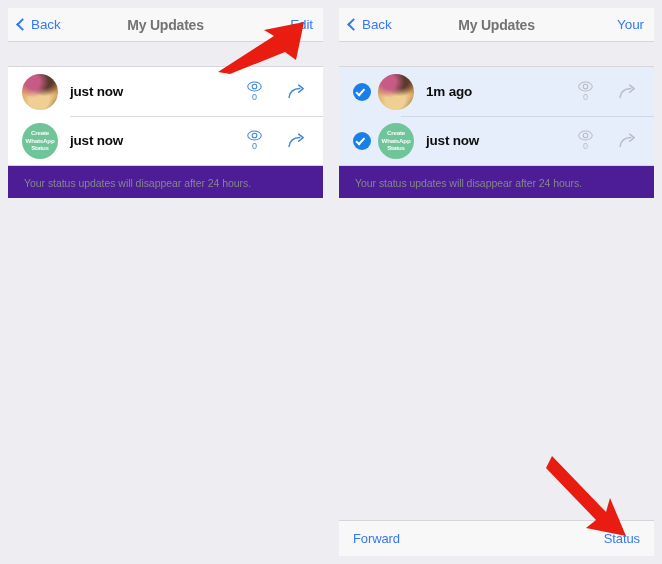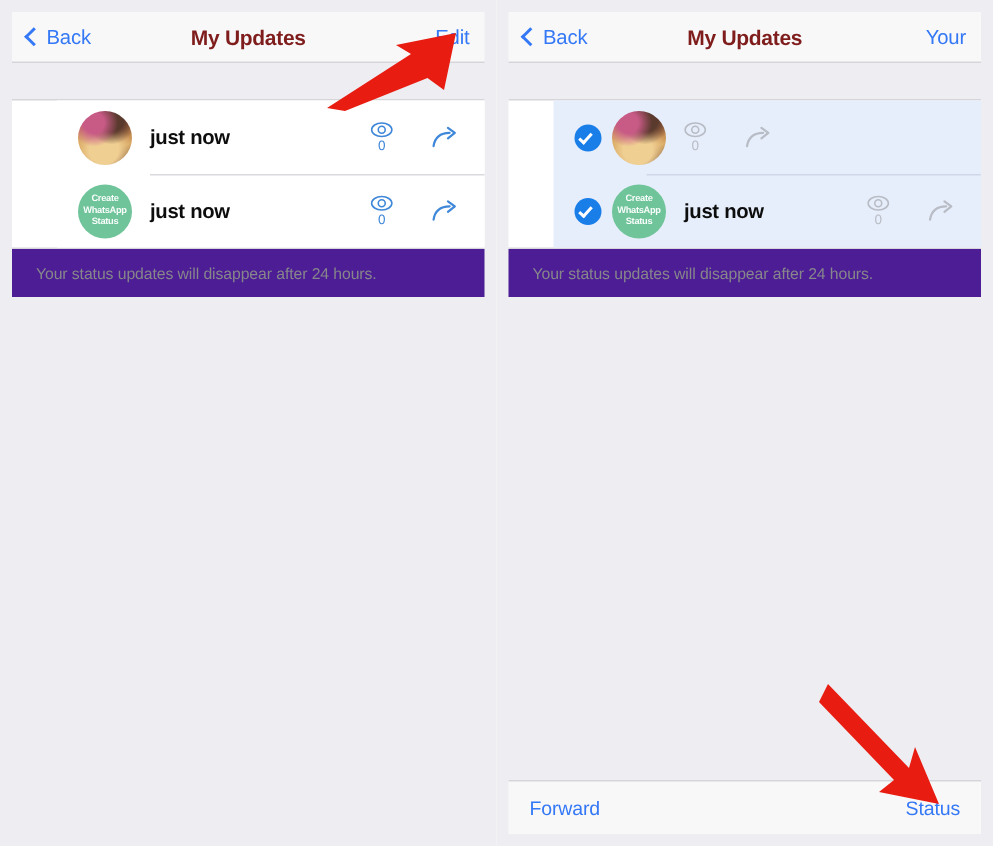--- a/index.html
+++ b/index.html
@@ -72,21 +72,21 @@
     transform: rotate(45deg);
     margin-right: 1px;
     margin-top: 0px;
   }
   .nav-title {
     position: absolute;
     left: 0; right: 0;
     text-align: center;
     font-size: 14px;
     font-weight: bold;
-    color: #7f1d1d;
+    color: #737373;
     letter-spacing: -0.2px;
     pointer-events: none;
   }
   .nav-action {
     margin-left: auto;
     color: #3478f6;
     font-size: 13.5px;
     letter-spacing: -0.1px;
     cursor: pointer;
     z-index: 2;
@@ -95,21 +95,20 @@
   
   .gap {
     flex: 0 0 24px;
     background: #eeedf1;
   }
   .list {
     background: #ffffff;
     border-top: 1px solid #d6d6da;
     border-bottom: 1px solid #d6d6da;
     flex: 0 0 auto;
-    padding-left: 30px;
   }
   .row {
     position: relative;
     display: flex;
     align-items: center;
     height: 49px;
     padding: 0 12px 0 14px;
     background: #ffffff;
     box-sizing: border-box;
   }
@@ -332,20 +331,21 @@
           <div class="nav-action">Your</div>
         </div>
 
         <div class="gap"></div>
 
         <div class="list">
 
           <div class="row selected">
             <div class="check"></div>
             <div class="avatar photo"></div>
+            <div class="row-label">1m ago</div>
             <div class="row-actions">
               <div class="eye-wrap">
                 <svg width="15" height="11" viewBox="0 0 20 14" fill="none">
                   <ellipse cx="10" cy="7" rx="9" ry="6" stroke="#b8bcc4" stroke-width="1.4"></ellipse>
                   <circle cx="10" cy="7" r="3.1" stroke="#b8bcc4" stroke-width="1.4"></circle>
                 </svg>
                 <span class="eye-count">0</span>
               </div>
               <svg width="19" height="15" viewBox="0 0 22 17" fill="none">
                 <path d="M1.2 15.4C2.2 8.4 7.2 5.2 13.6 5.1" stroke="#b8bcc4" stroke-width="1.7" stroke-linecap="round"></path>

